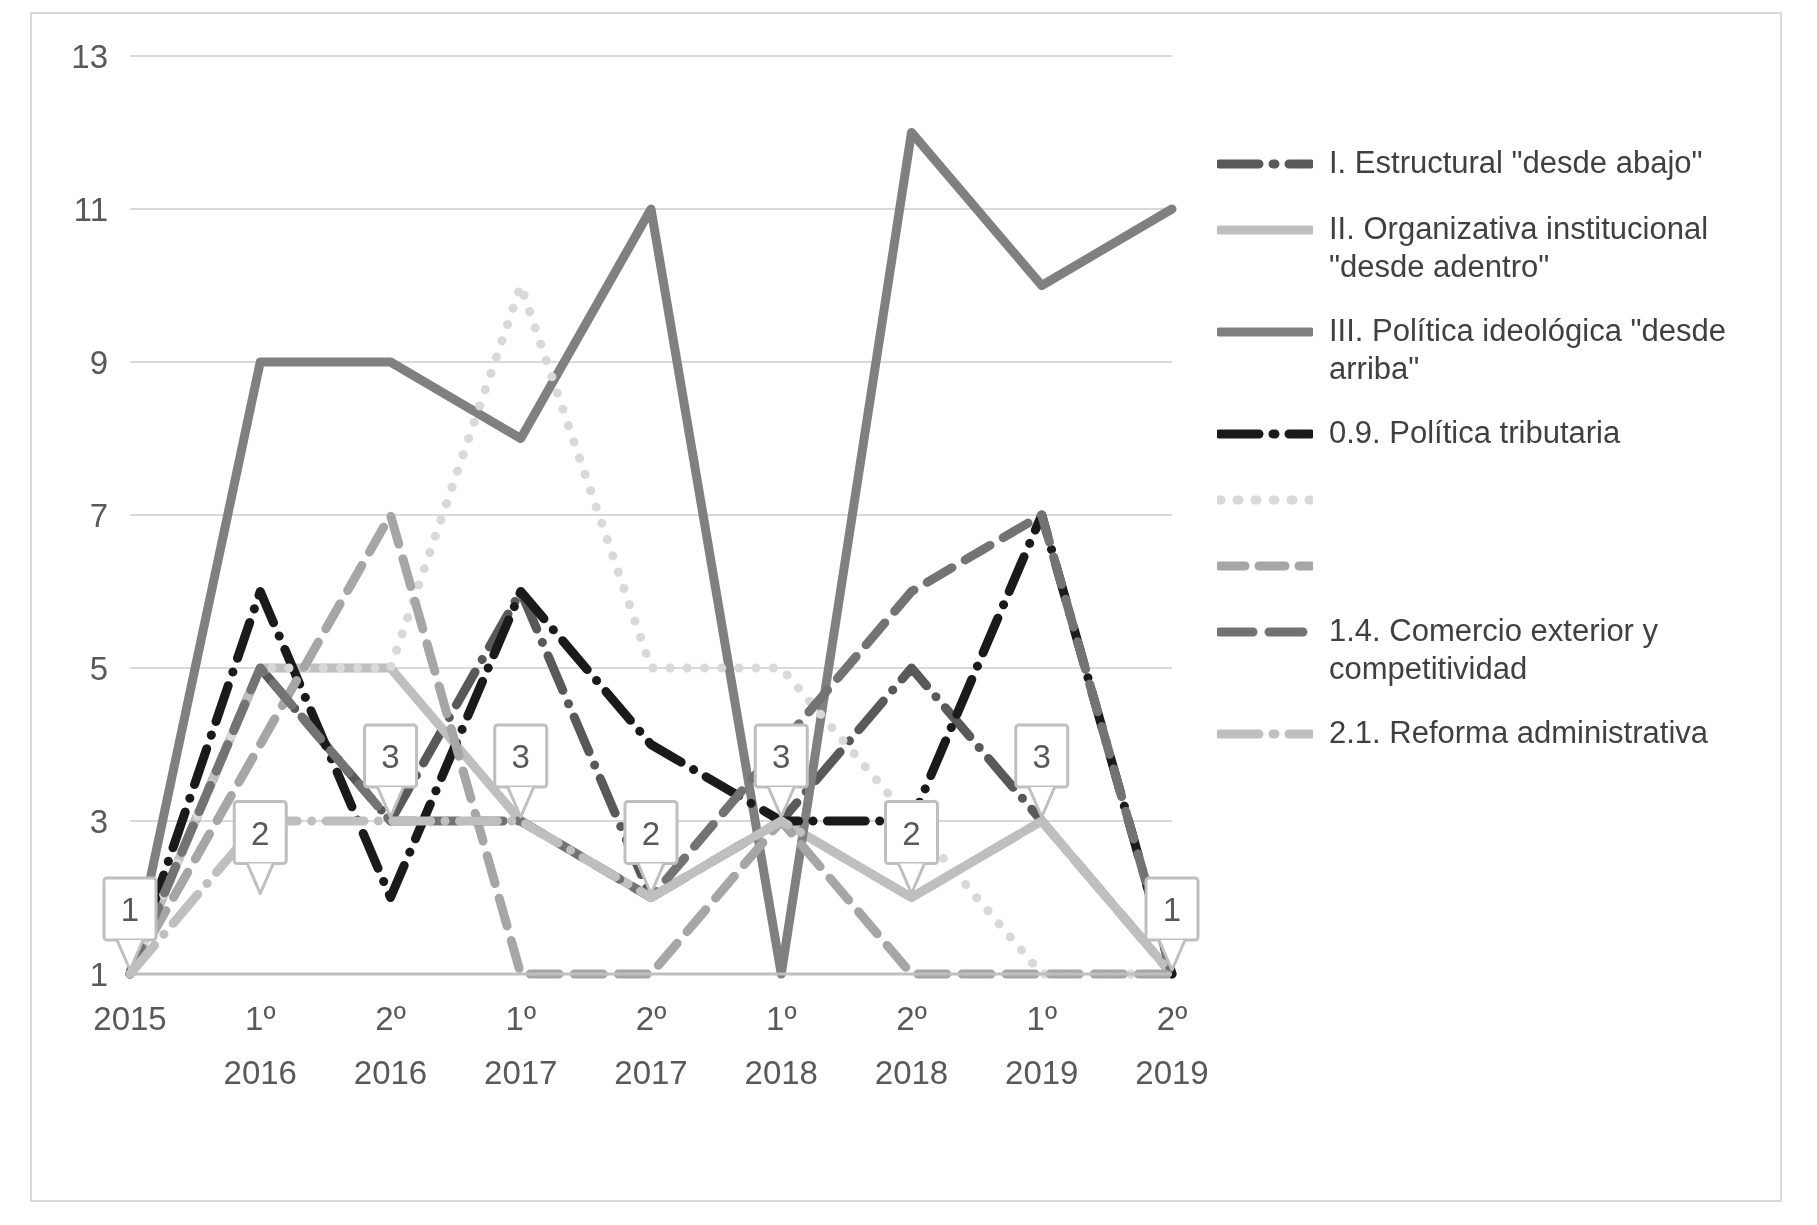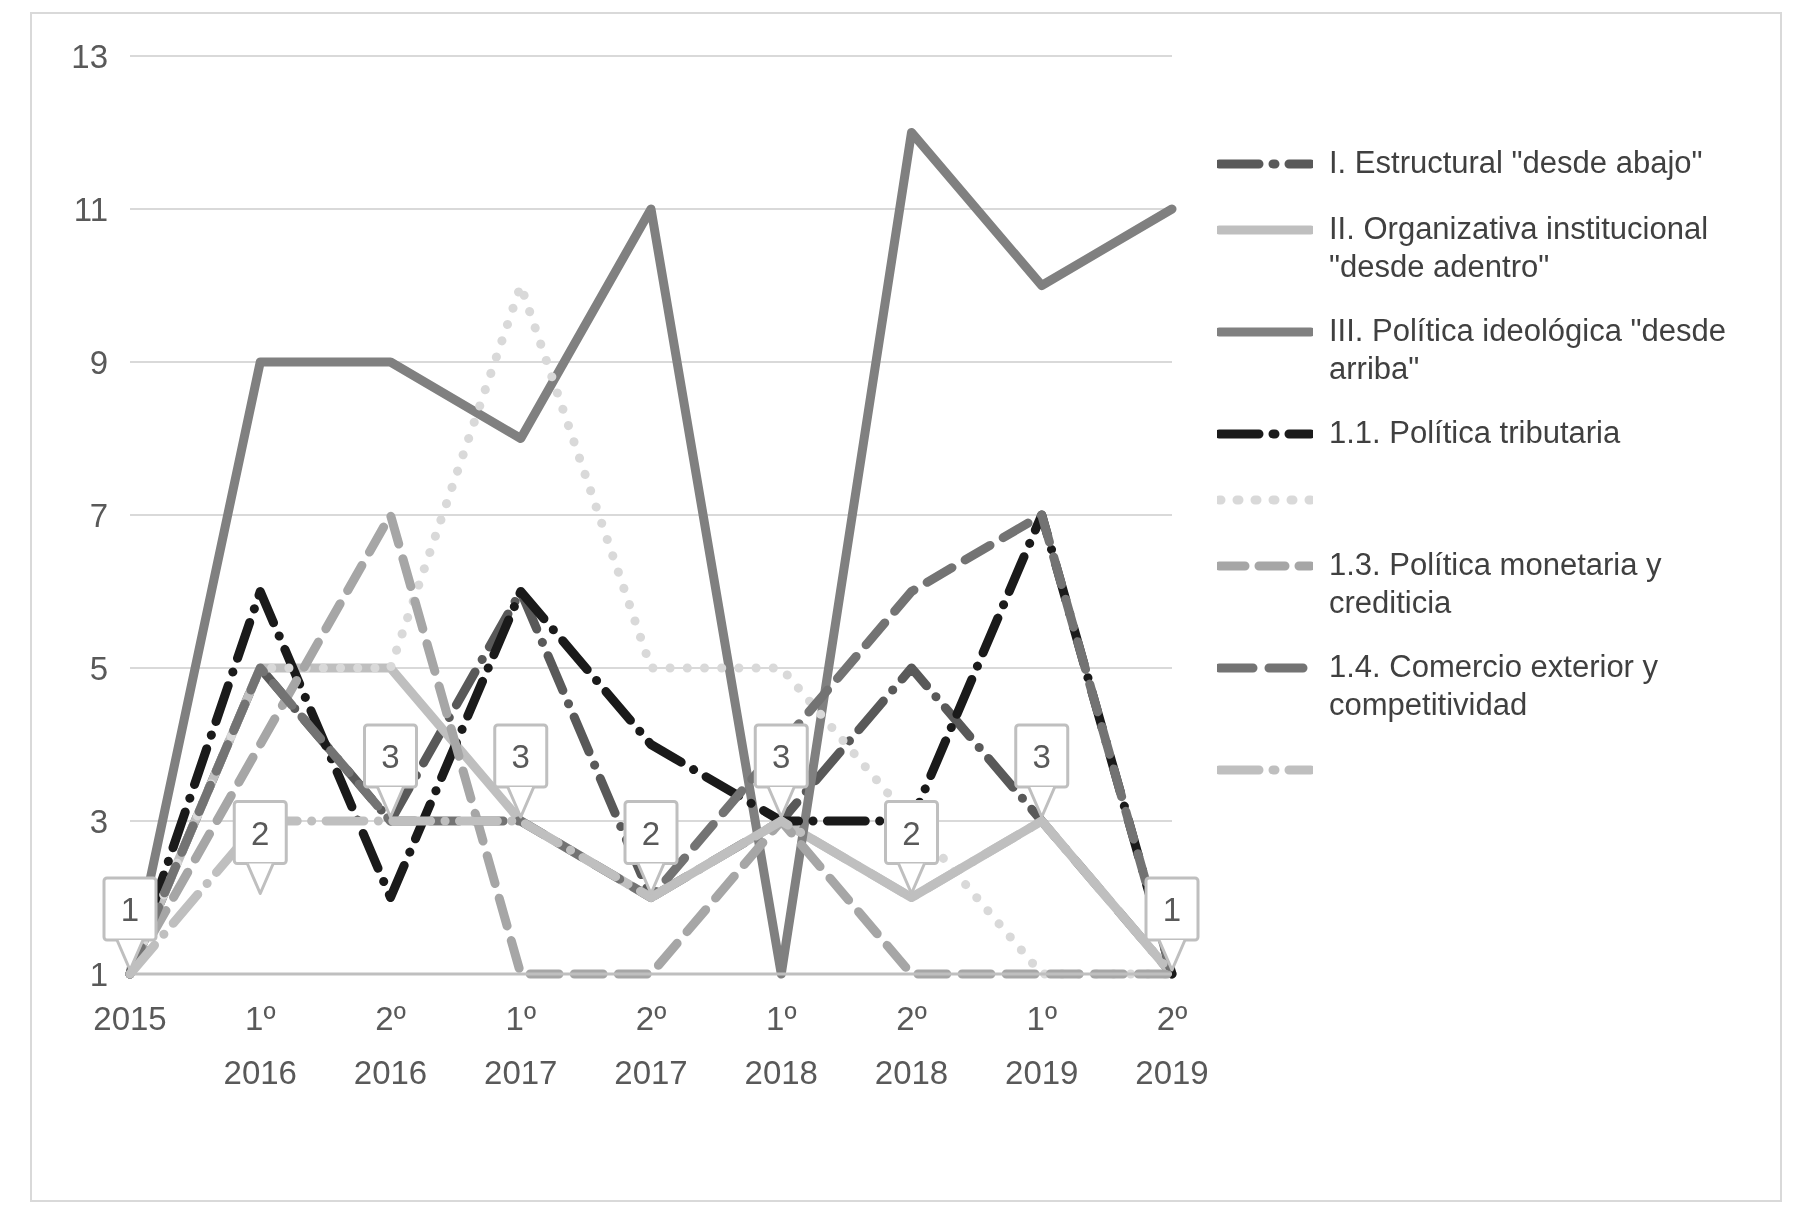--- a/index.html
+++ b/index.html
@@ -202,47 +202,47 @@
           </svg>
       </span>
       <span class="legend-label">III. Política ideológica "desde arriba"</span>
     </div>
     <div class="legend-item">
       <span class="legend-swatch">
         <svg width="96" height="40">
             <line x1="2" y1="20" x2="94" y2="20" stroke="#1a1a1a" stroke-width="9" stroke-linecap="round" stroke-dasharray="40 14 2 14"></line>
           </svg>
       </span>
-      <span class="legend-label">1.1. Política tributaria</span>
+      <span class="legend-label">0.9. Política tributaria</span>
     </div>
     <div class="legend-item">
       <span class="legend-swatch">
         <svg width="96" height="40">
             <line x1="2" y1="20" x2="94" y2="20" stroke="#d9d9d9" stroke-width="9" stroke-linecap="round" stroke-dasharray="2 16"></line>
           </svg>
       </span>
     </div>
     <div class="legend-item">
       <span class="legend-swatch">
         <svg width="96" height="40">
             <line x1="2" y1="20" x2="94" y2="20" stroke="#a6a6a6" stroke-width="9" stroke-linecap="round" stroke-dasharray="26 14"></line>
           </svg>
       </span>
-      <span class="legend-label">1.3. Política monetaria y crediticia</span>
     </div>
     <div class="legend-item">
       <span class="legend-swatch">
         <svg width="96" height="40">
             <line x1="2" y1="20" x2="94" y2="20" stroke="#737373" stroke-width="9" stroke-linecap="round" stroke-dasharray="34 16"></line>
           </svg>
       </span>
       <span class="legend-label">1.4. Comercio exterior y competitividad</span>
     </div>
     <div class="legend-item">
       <span class="legend-swatch">
         <svg width="96" height="40">
             <line x1="2" y1="20" x2="94" y2="20" stroke="#bfbfbf" stroke-width="9" stroke-linecap="round" stroke-dasharray="40 14 2 14"></line>
           </svg>
       </span>
+      <span class="legend-label">2.1. Reforma administrativa</span>
     </div>
   </div>
 
 </div>
 
 </body></html>

